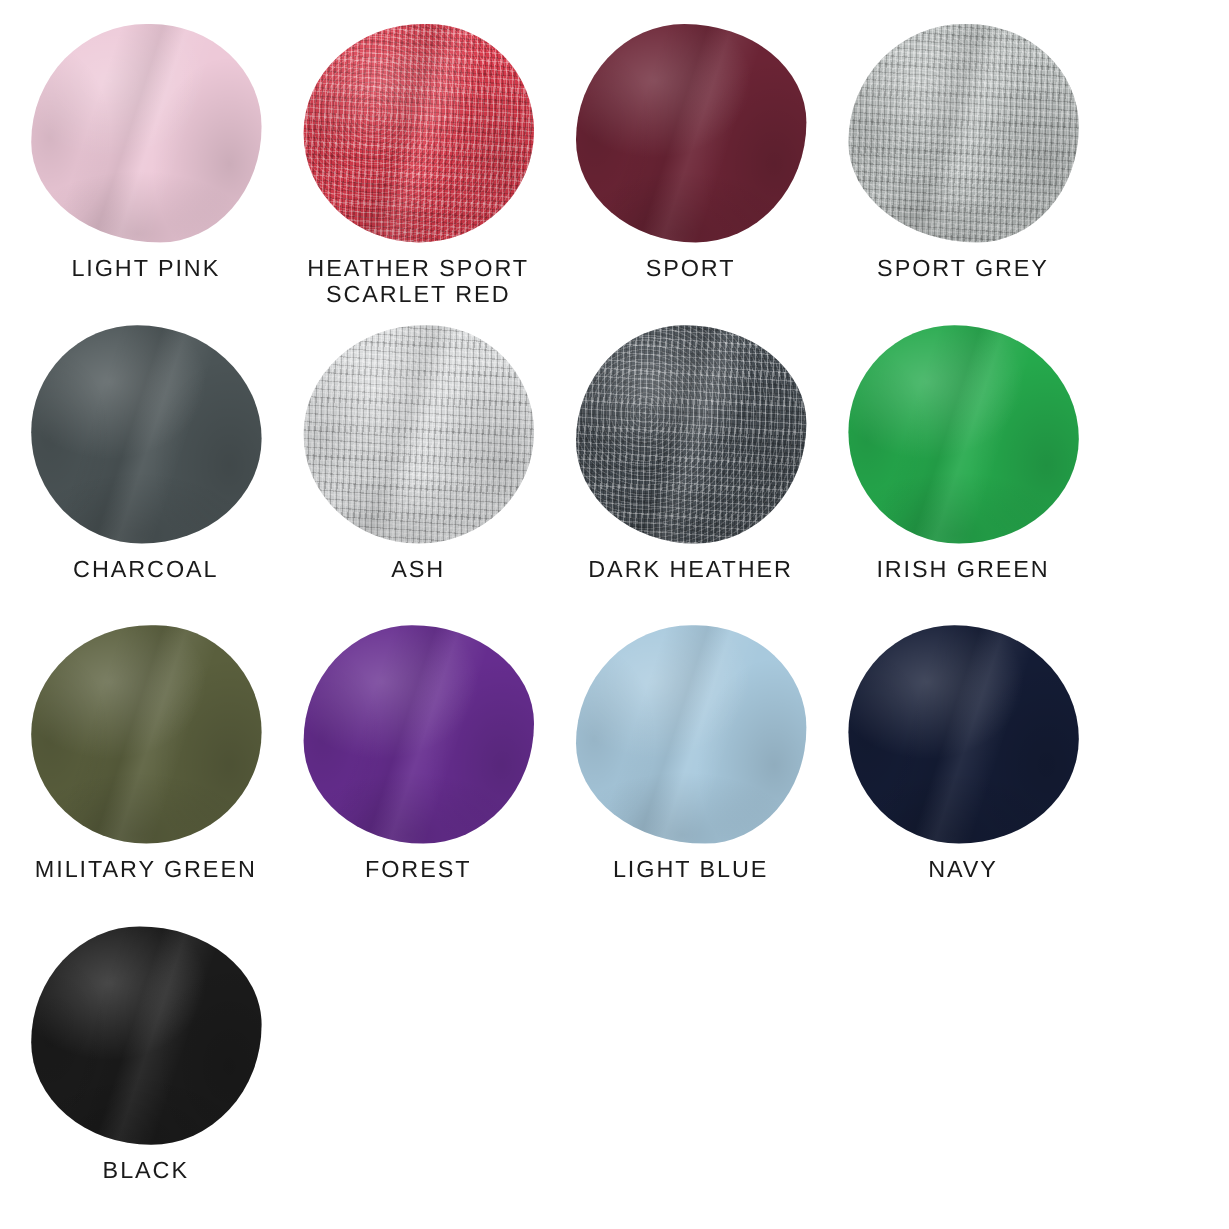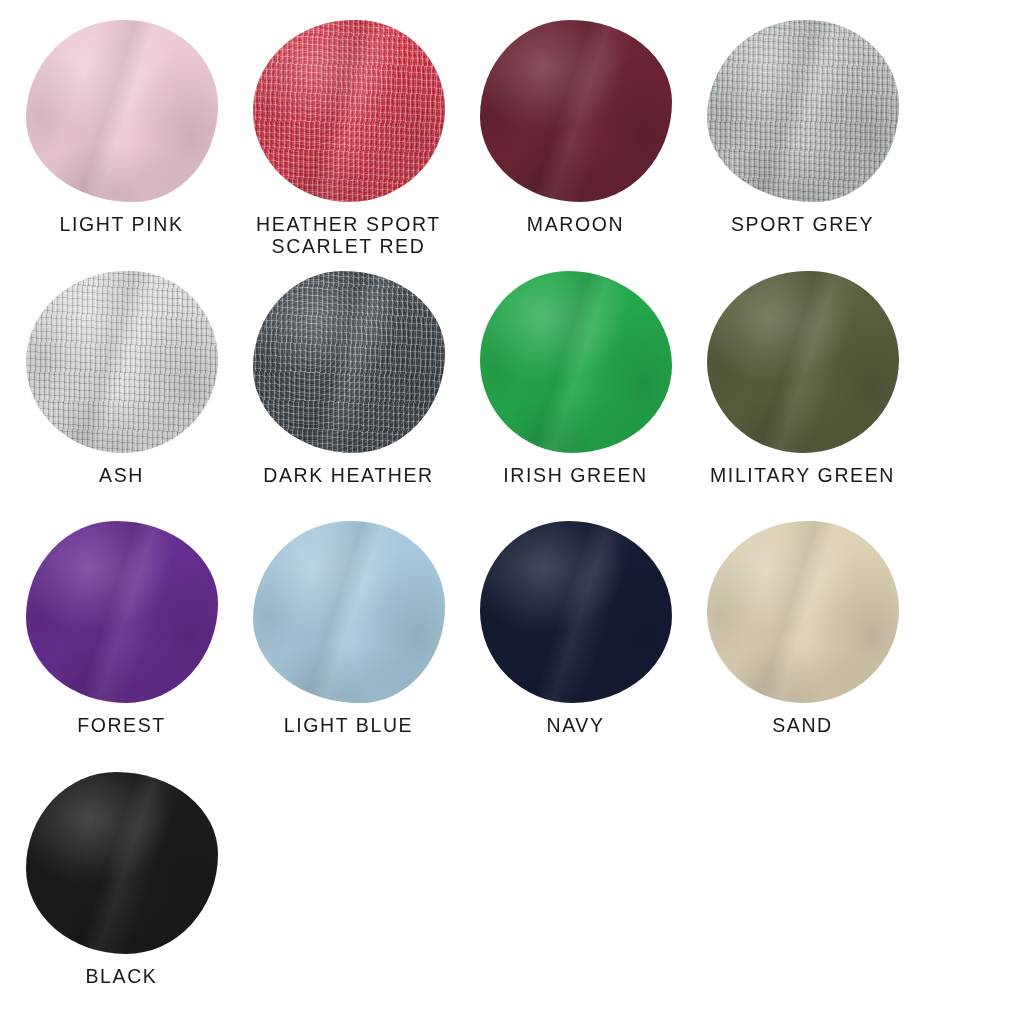--- a/index.html
+++ b/index.html
@@ -151,34 +151,46 @@
     <div class="swatch-cell col-3">
       <div class="blob-wrap">
         <div class="blob" style="background-color: rgb(107, 36, 53);">
           <div class="heather"></div>
           <div class="fold-a"></div>
           <div class="fold-b"></div>
           <div class="fold-c"></div>
           <div class="fold-d"></div>
         </div>
       </div>
-      <div class="swatch-label">MAROON</div>
+      <div class="swatch-label">SPORT</div>
     </div>
     <div class="swatch-cell col-0">
       <div class="blob-wrap">
         <div class="blob is-heathered" style="background-color: rgb(182, 187, 186);">
           <div class="heather"></div>
           <div class="fold-a"></div>
           <div class="fold-b"></div>
           <div class="fold-c"></div>
           <div class="fold-d"></div>
         </div>
       </div>
       <div class="swatch-label">SPORT GREY</div>
     </div>
+    <div class="swatch-cell col-1">
+      <div class="blob-wrap">
+        <div class="blob" style="background-color: rgb(75, 84, 86);">
+          <div class="heather"></div>
+          <div class="fold-a"></div>
+          <div class="fold-b"></div>
+          <div class="fold-c"></div>
+          <div class="fold-d"></div>
+        </div>
+      </div>
+      <div class="swatch-label">CHARCOAL</div>
+    </div>
     <div class="swatch-cell col-2">
       <div class="blob-wrap">
         <div class="blob is-heathered" style="background-color: rgb(213, 215, 216);">
           <div class="heather"></div>
           <div class="fold-a"></div>
           <div class="fold-b"></div>
           <div class="fold-c"></div>
           <div class="fold-d"></div>
         </div>
       </div>
@@ -249,32 +261,20 @@
         <div class="blob" style="background-color: rgb(20, 28, 53);">
           <div class="heather"></div>
           <div class="fold-a"></div>
           <div class="fold-b"></div>
           <div class="fold-c"></div>
           <div class="fold-d"></div>
         </div>
       </div>
       <div class="swatch-label">NAVY</div>
     </div>
-    <div class="swatch-cell col-2">
-      <div class="blob-wrap">
-        <div class="blob" style="background-color: rgb(221, 209, 180);">
-          <div class="heather"></div>
-          <div class="fold-a"></div>
-          <div class="fold-b"></div>
-          <div class="fold-c"></div>
-          <div class="fold-d"></div>
-        </div>
-      </div>
-      <div class="swatch-label">SAND</div>
-    </div>
     <div class="swatch-cell col-3">
       <div class="blob-wrap">
         <div class="blob" style="background-color: rgb(27, 27, 27);">
           <div class="heather"></div>
           <div class="fold-a"></div>
           <div class="fold-b"></div>
           <div class="fold-c"></div>
           <div class="fold-d"></div>
         </div>
       </div>

